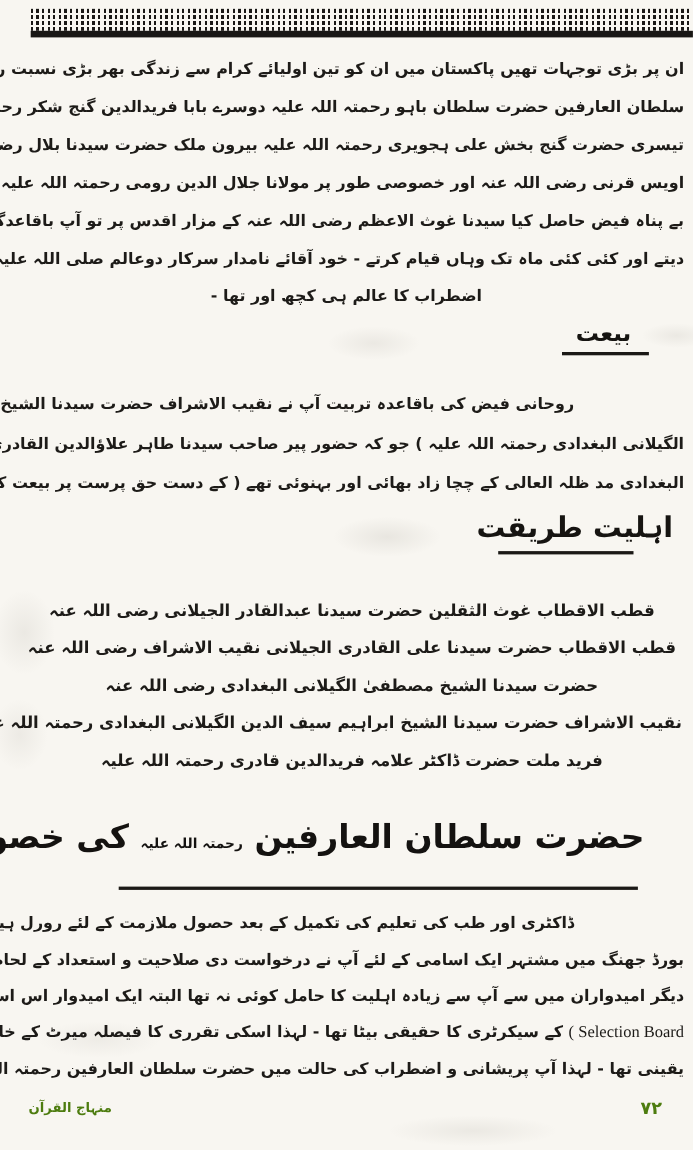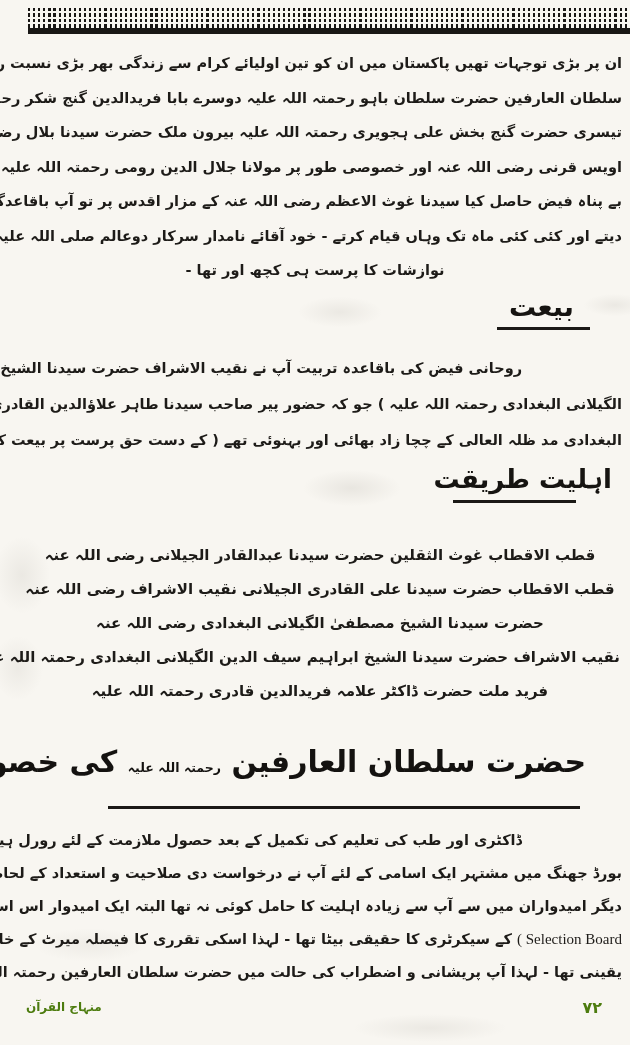--- a/index.html
+++ b/index.html
@@ -38,21 +38,21 @@
   .p3 .line{line-height:33px;}
   .line.center{text-align:center;text-align-last:center;}
   .line.indent{padding-right:100px;}
   .latin{
     font-family:"Liberation Serif", serif;font-weight:400;font-size:15px;
     direction:ltr;unicode-bidi:embed;
   }
   .sec-heading{
     font-weight:700;color:#161411;text-align:center;display:inline-block;
   }
-  .h-bayat{top:291px;right:56px;font-size:27px;}
+  .h-bayat{top:291px;right:56px;font-size:21px;}
   .h-bayat .rule{height:3px;background:#1b1916;margin:5px -16px 0 -12px;}
   .h-shajrah{top:464px;right:18px;font-size:26px;}
   .h-shajrah .rule{height:3px;background:#1b1916;margin:6px 36px 0 20px;}
   .rule{display:block;}
   .shajrah-list .line{
     text-align:center;text-align-last:center;
     font-size:15px;line-height:34px;
   }
   .main-heading{
     top:744px;left:62px;right:44px;text-align:center;
@@ -68,21 +68,21 @@
 
 <div class="abs top-border"></div>
 
 <div class="abs textblock p1" style="top:46px">
   <div class="line">ان پر بڑی توجہات تھیں پاکستان میں ان کو تین اولیائے کرام سے زندگی بھر بڑی نسبت رہی ایک</div>
   <div class="line">سلطان العارفین حضرت سلطان باہو رحمتہ اللہ علیہ دوسرے بابا فریدالدین گنج شکر رحمتہ اللہ علیہ اور</div>
   <div class="line">تیسری حضرت گنج بخش علی ہجویری رحمتہ اللہ علیہ بیرون ملک حضرت سیدنا بلال رضی اللہ عنہ ، حضرت</div>
   <div class="line">اویس قرنی رضی اللہ عنہ اور خصوصی طور پر مولانا جلال الدین رومی رحمتہ اللہ علیہ کے مزار اقدس سے</div>
   <div class="line">بے پناہ فیض حاصل کیا سیدنا غوث الاعظم رضی اللہ عنہ کے مزار اقدس پر تو آپ باقاعدگی سے حاضری</div>
   <div class="line">دیتے اور کئی کئی ماہ تک وہاں قیام کرتے - خود آقائے نامدار سرکار دوعالم صلی اللہ علیہ وسلم کی تو ان پر</div>
-  <div class="line center">نوازشات کا پرست ہی کچھ اور تھا -</div>
+  <div class="line center">اضطراب کا عالم ہی کچھ اور تھا -</div>
 </div>
 
 <div class="abs sec-heading h-bayat">
   <span>بیعت</span>
   <span class="rule"></span>
 </div>
 
 <div class="abs textblock p2" style="top:350px">
   <div class="line indent">روحانی فیض کی باقاعدہ تربیت آپ نے نقیب الاشراف حضرت سیدنا الشیخ ابراہیم سیف الدین</div>
   <div class="line">الگیلانی البغدادی رحمتہ اللہ علیہ ) جو کہ حضور پیر صاحب سیدنا طاہر علاؤالدین القادری الگیلانی</div>

